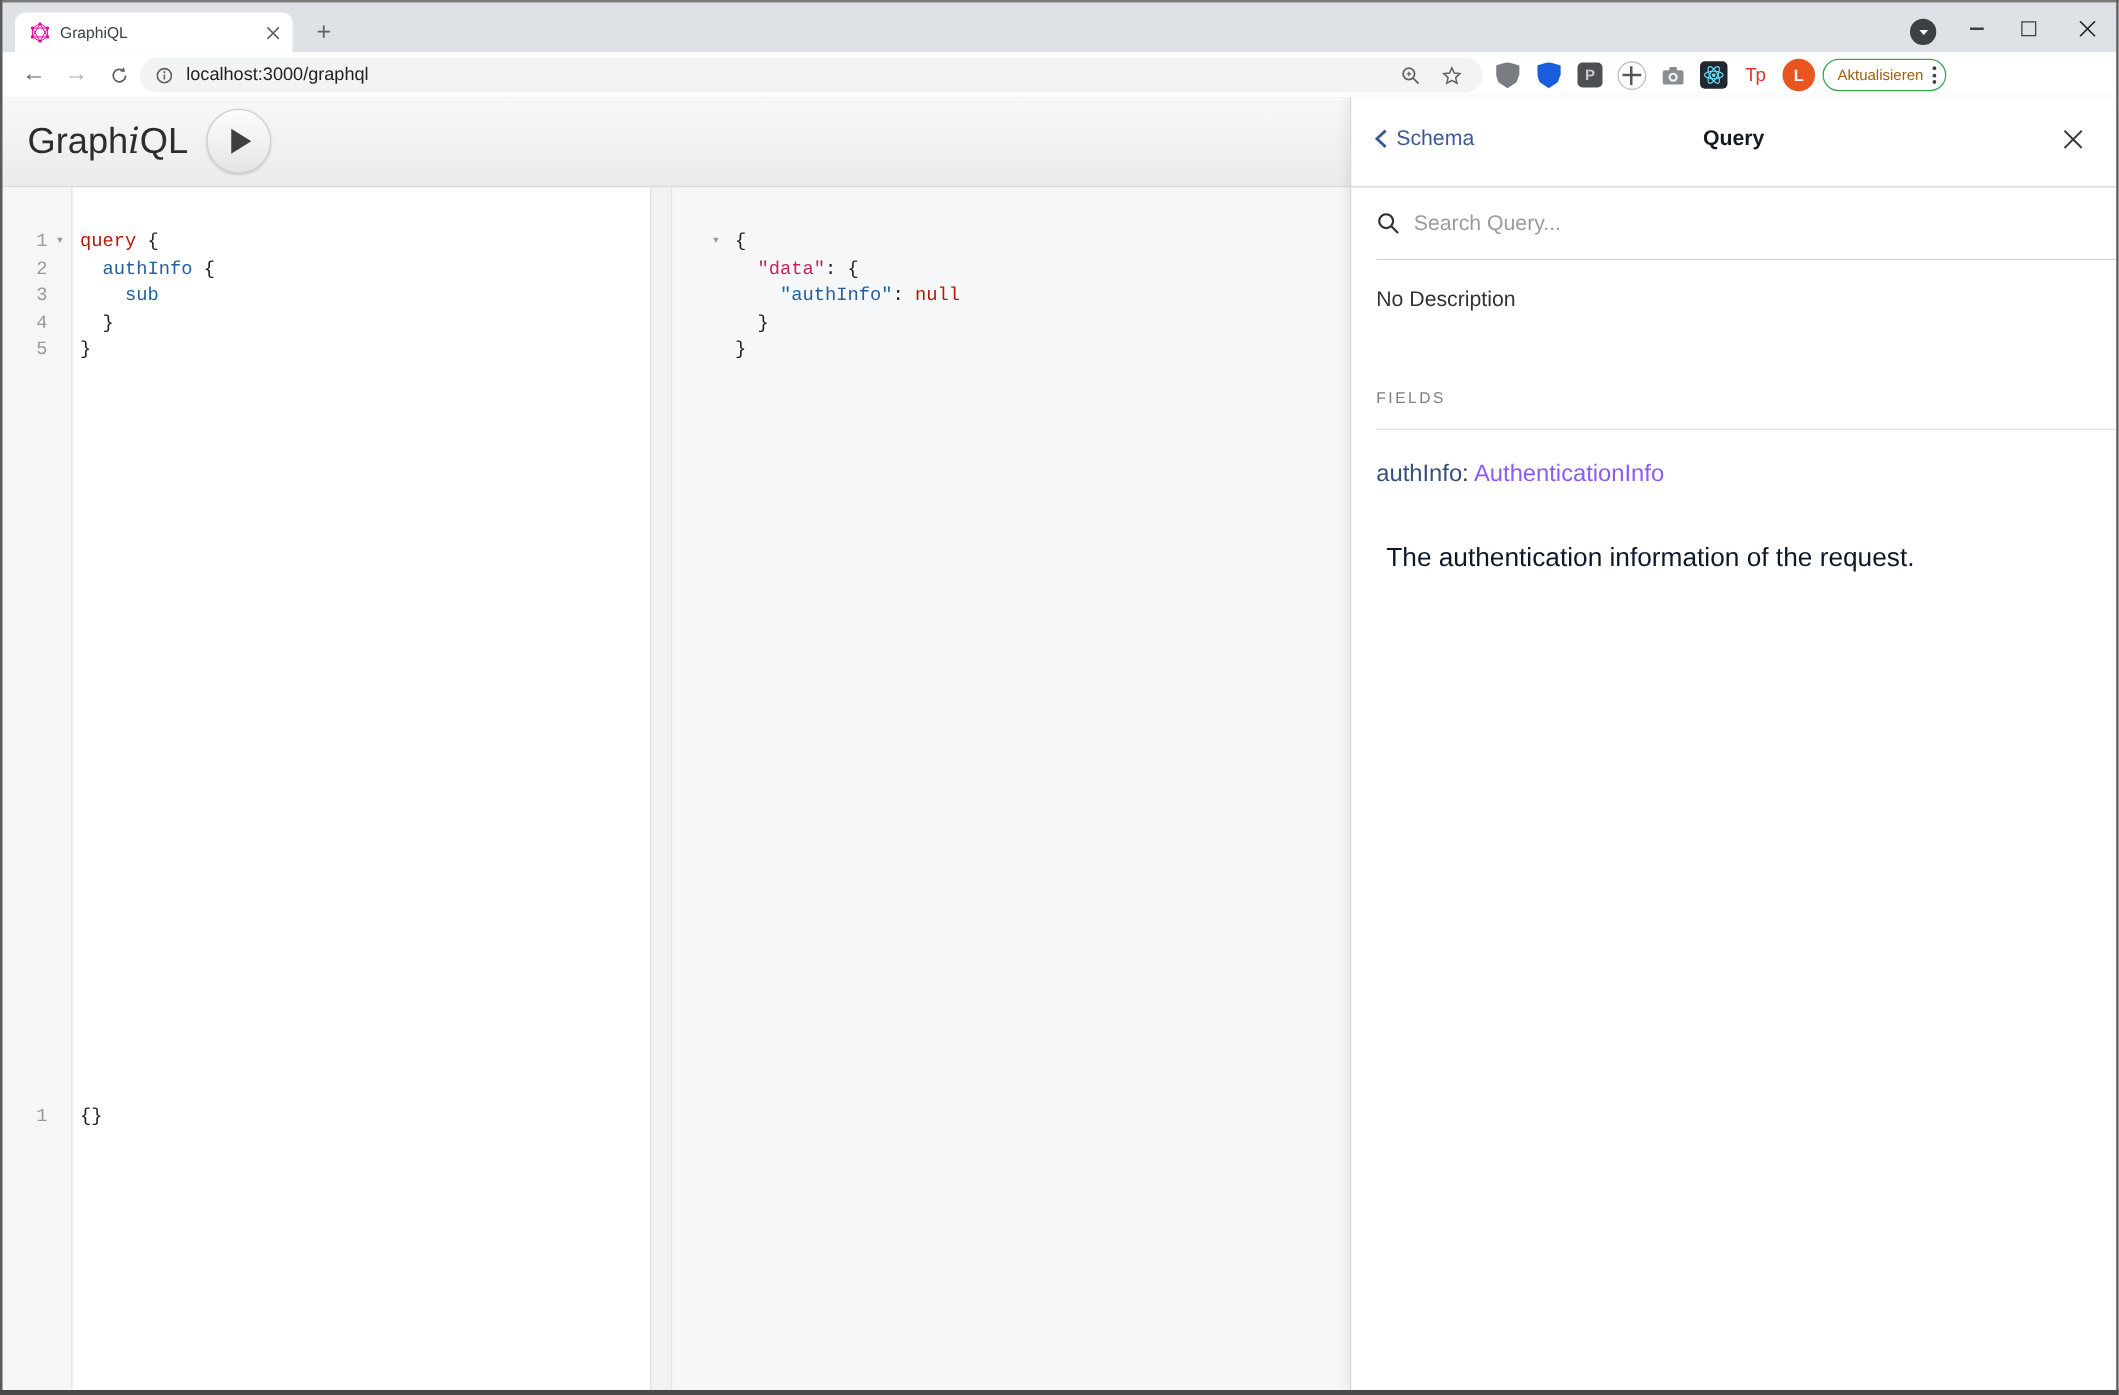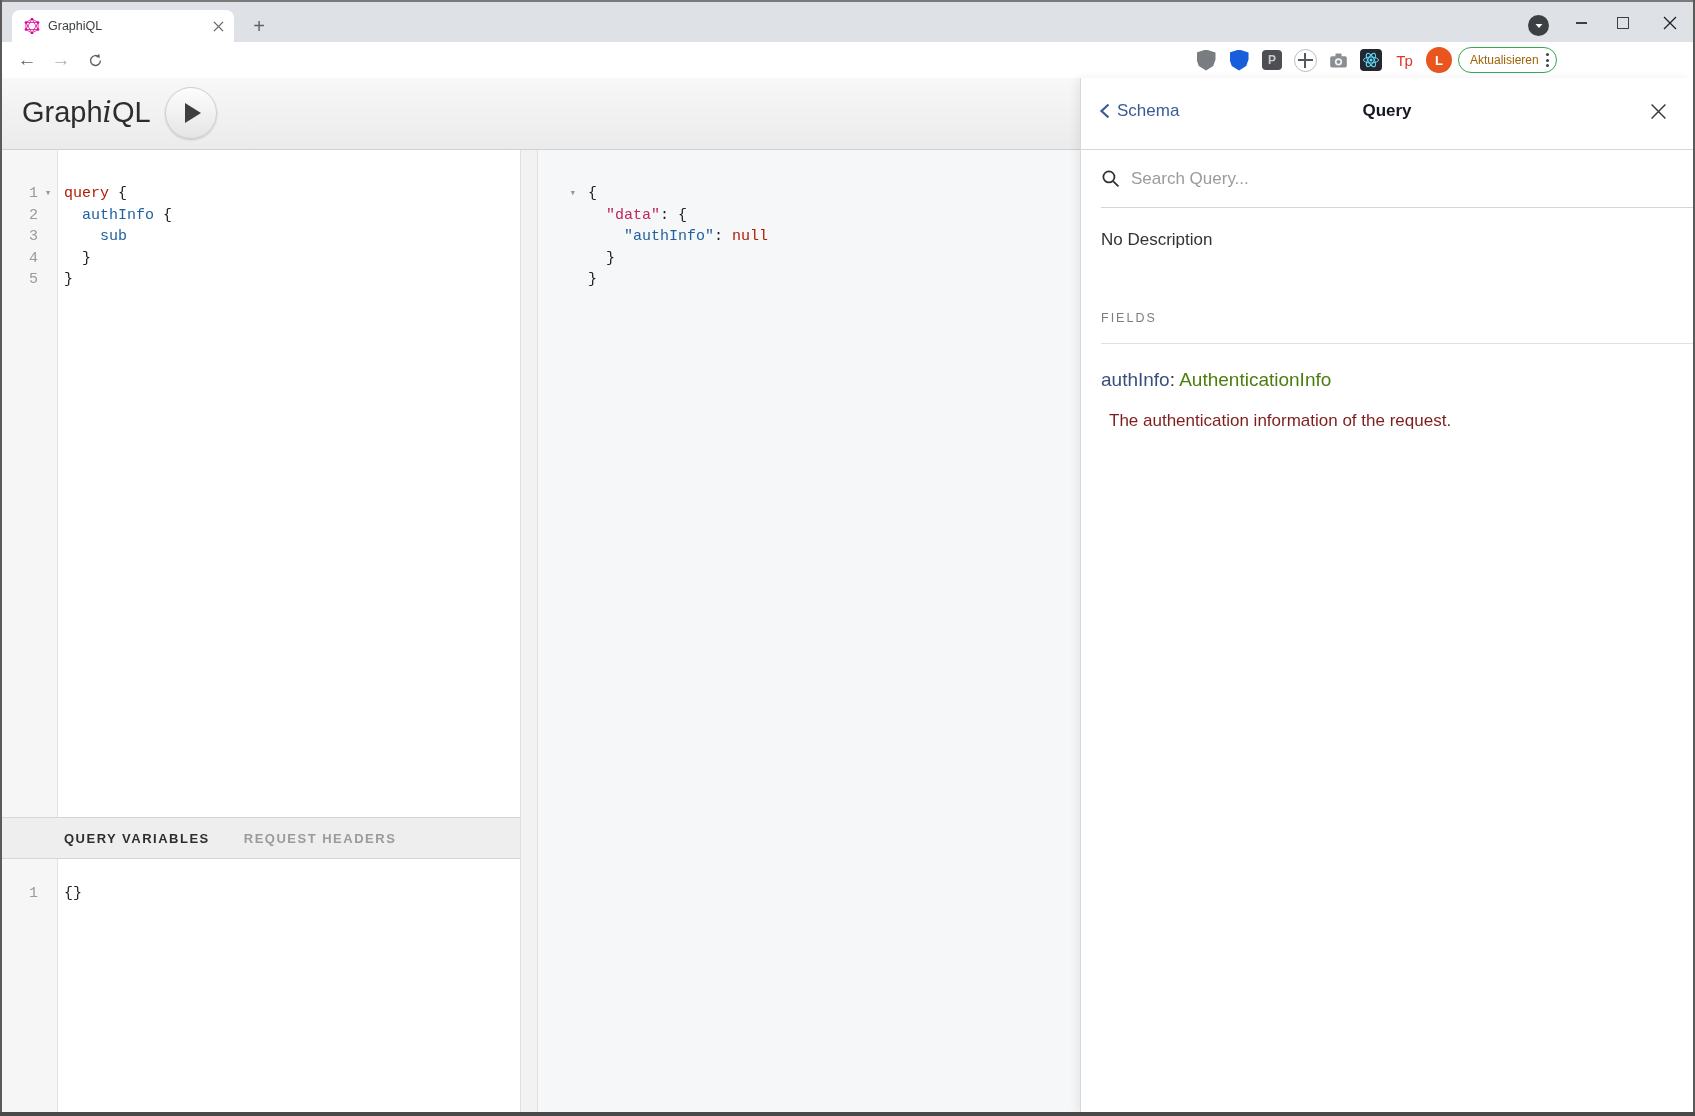--- a/index.html
+++ b/index.html
@@ -122,22 +122,22 @@
   #doc-search input{position:absolute;left:48px;top:14px;right:20px;height:30px;border:0;outline:0;background:transparent;
                     font-size:17px;color:#333;font-family:inherit}
   #doc-search input::placeholder{color:#9b9b9b}
   #doc-search .underline{position:absolute;left:20px;right:0;bottom:0;border-bottom:1px solid #d6d6d6}
   #doc-nodesc{position:absolute;left:20px;top:152px;font-size:17px;color:#333}
   #doc-fields-h{position:absolute;left:20px;top:233px;font-size:12.5px;font-weight:normal;letter-spacing:2px;color:#7d7d7d}
   #doc-fields-div{position:absolute;left:20px;right:0;top:265px;border-top:1px solid #e0e0e0}
   #doc-field-row{position:absolute;left:20px;top:291px;font-size:19px}
   #doc-field-row .fname{color:#39507f}
   #doc-field-row .fcolon{color:#333}
-  #doc-field-row .ftype{color:#4d7c0f}
-  #doc-field-desc{position:absolute;left:28px;top:333px;font-size:17px;color:#7f1d1d}
+  #doc-field-row .ftype{color:#8b5cf6}
+  #doc-field-desc{position:absolute;left:28px;top:357px;font-size:21px;color:#0f172a}
 </style>
 </head>
 <body>
 
 <div class="frame" id="frame-top"></div>
 <div class="frame" id="frame-left"></div>
 <div class="frame" id="frame-right"></div>
 <div class="frame" id="frame-bottom"></div>
 
 <div id="titlebar">
@@ -187,20 +187,43 @@
 
 <div id="toolbar">
   <div class="nav-ic" id="nav-back">←</div>
   <div class="nav-ic" id="nav-fwd">→</div>
   <div class="nav-ic" id="nav-reload">
     <svg width="17" height="17" viewBox="0 0 24 24">
       <path d="M19 12a7 7 0 1 1-2.1-5" fill="none" stroke="#5f6368" stroke-width="2"></path>
       <path d="M17.2 2.4 L18.2 8 L12.6 7 Z" fill="#5f6368"></path>
     </svg>
   </div>
+  <div id="omnibox">
+    <span class="info">
+      <svg width="15" height="15" viewBox="0 0 24 24">
+        <circle cx="12" cy="12" r="9" fill="none" stroke="#5f6368" stroke-width="2"></circle>
+        <rect x="11" y="10.5" width="2" height="6.5" fill="#5f6368"></rect>
+        <circle cx="12" cy="7.6" r="1.4" fill="#5f6368"></circle>
+      </svg>
+    </span>
+    <span class="url">localhost:3000/graphql</span>
+    <span class="sp"></span>
+    <span class="right-ic">
+      <svg width="17" height="17" viewBox="0 0 24 24">
+        <circle cx="10" cy="10" r="6.5" fill="none" stroke="#5f6368" stroke-width="2"></circle>
+        <path d="M15 15 L21 21" stroke="#5f6368" stroke-width="2"></path>
+        <path d="M10 7.5 V12.5 M7.5 10 H12.5" stroke="#5f6368" stroke-width="1.6"></path>
+      </svg>
+    </span>
+    <span class="right-ic">
+      <svg width="17" height="17" viewBox="0 0 24 24">
+        <path d="M12 3.2 L14.7 9.1 L21.2 9.8 L16.3 14.2 L17.7 20.6 L12 17.3 L6.3 20.6 L7.7 14.2 L2.8 9.8 L9.3 9.1 Z" fill="none" stroke="#5f6368" stroke-width="1.7"></path>
+      </svg>
+    </span>
+  </div>
 </div>
 
 <div id="ext-row">
   <div class="ext">
       <div class="shield gray"></div>
     </div>
   <div class="ext">
       <div class="shield blue"></div>
     </div>
   <div class="ext">
@@ -276,24 +299,20 @@
       <span class="fold"></span>
       <span class="codetxt tk-punct">  }</span>
     </div>
     <div class="cm-row">
       <span class="ln">5</span>
       <span class="fold"></span>
       <span class="codetxt tk-punct">}</span>
     </div>
   </div>
 
-  <div id="vars-bar">
-    <span class="vars-tab active">QUERY VARIABLES</span>
-    <span class="vars-tab inactive">REQUEST HEADERS</span>
-  </div>
 
   <div id="vars-editor" class="code-font">
     <div class="cm-row">
       <span class="ln">1</span>
       <span class="fold"></span>
       <span class="codetxt tk-punct">{}</span>
     </div>
   </div>
 </div>
 

